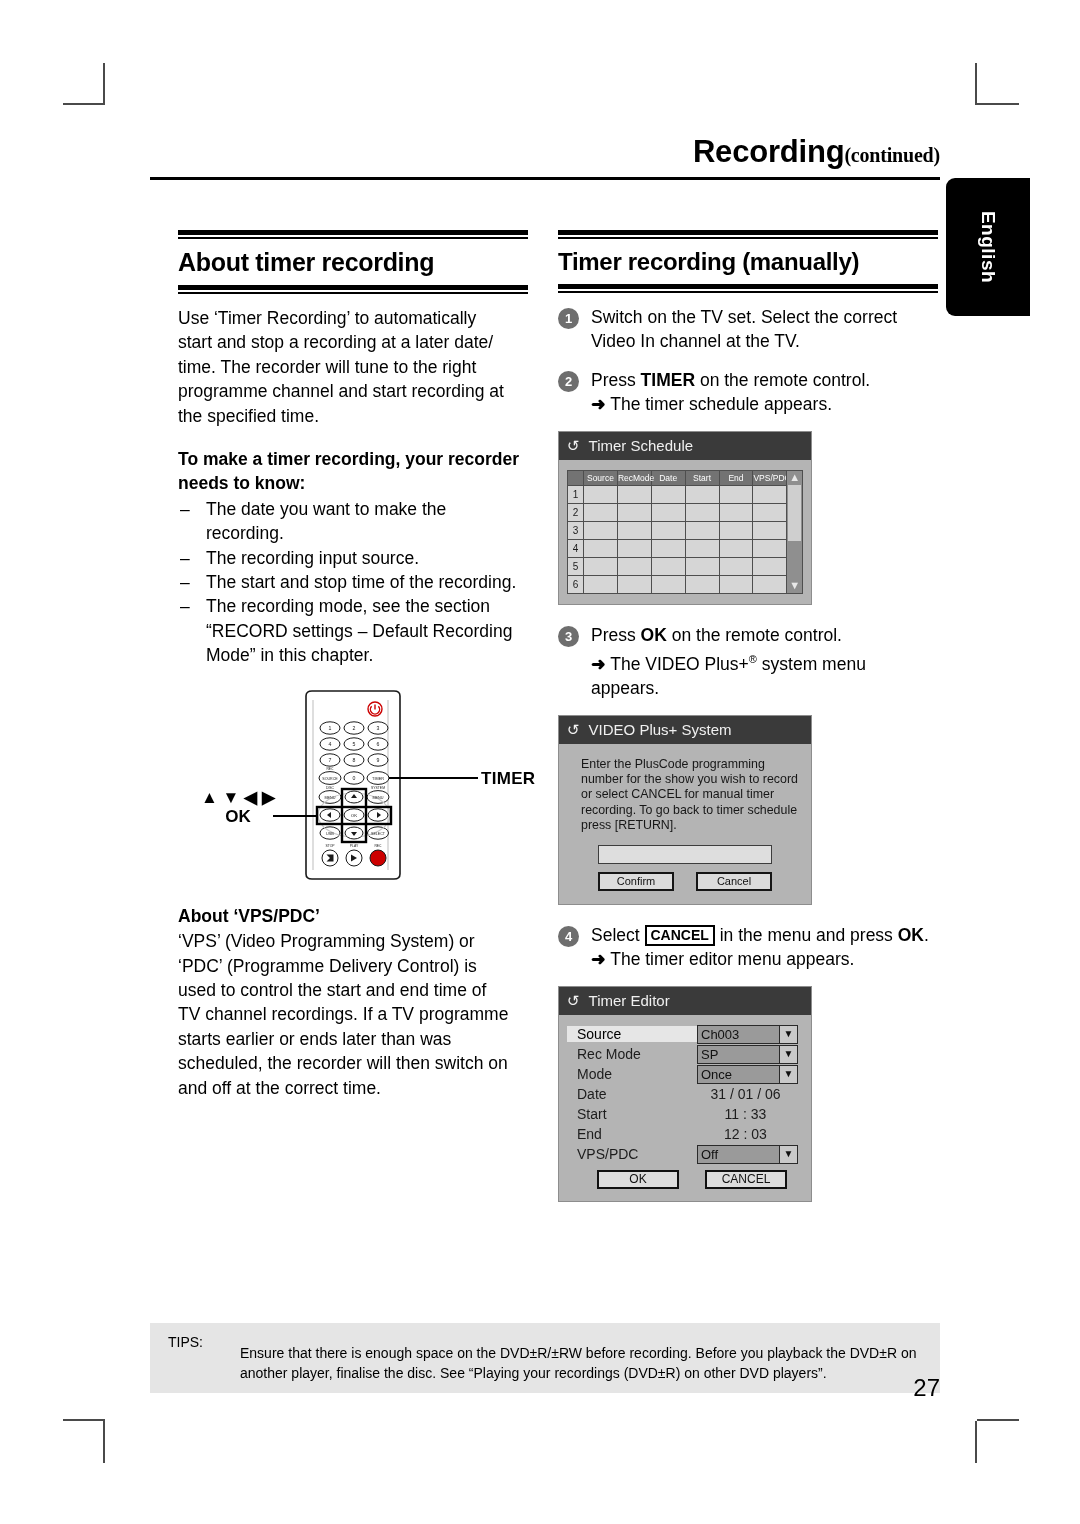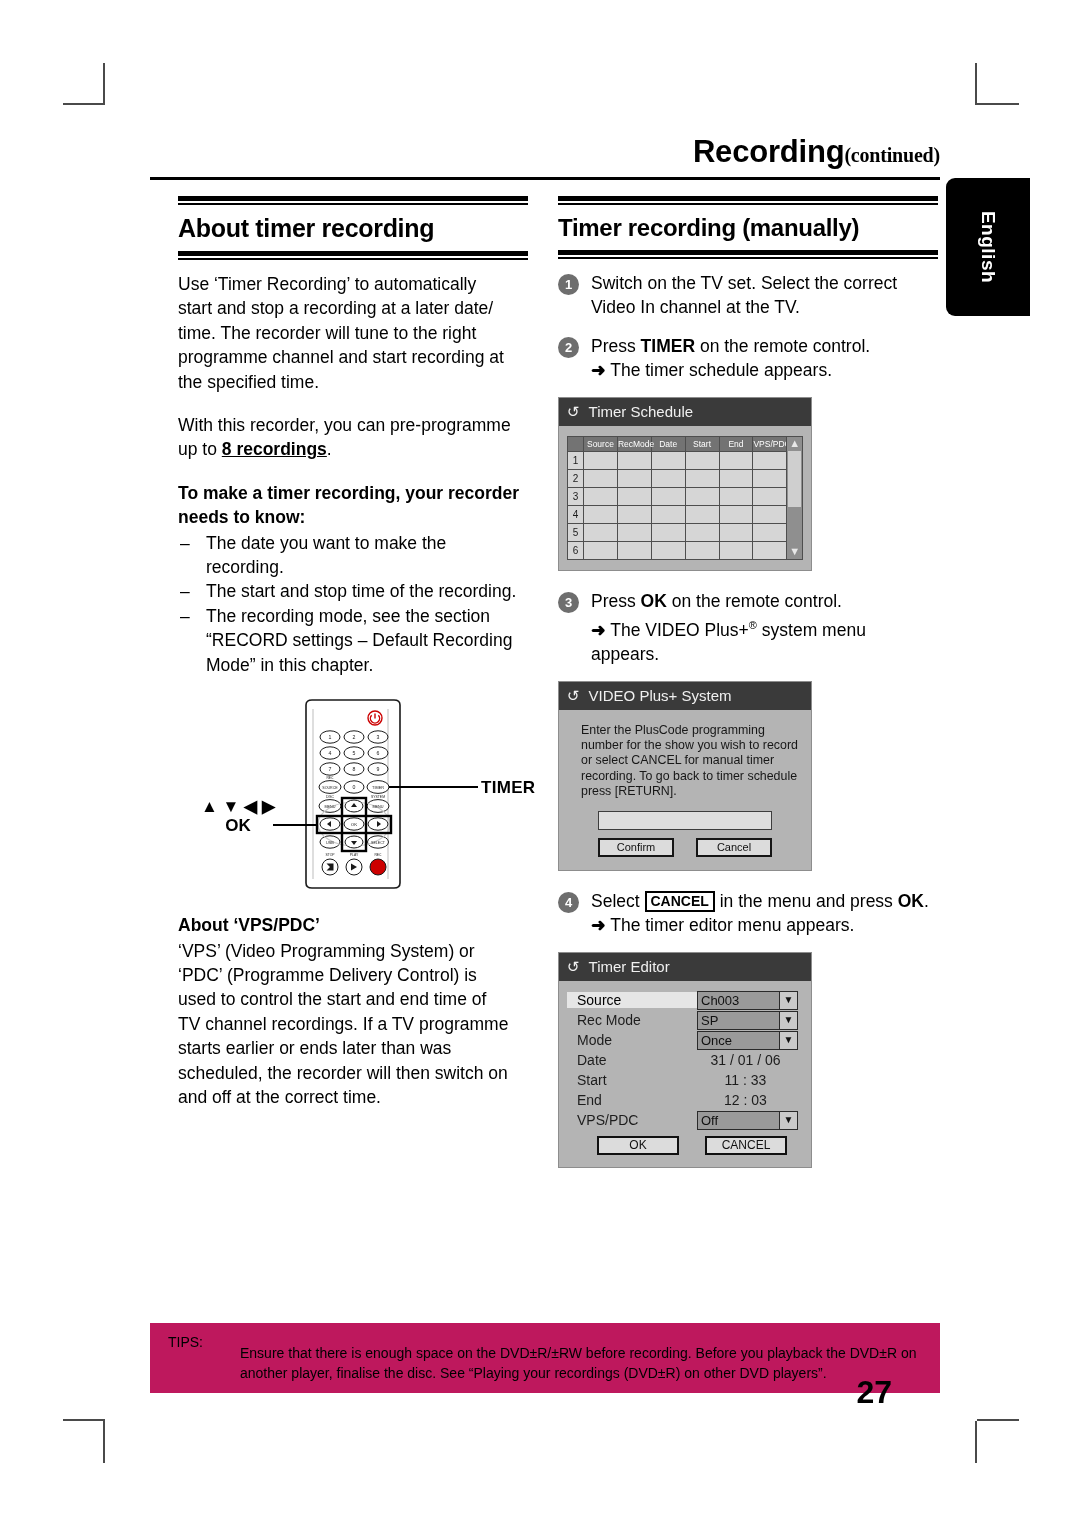--- a/index.html
+++ b/index.html
@@ -81,21 +81,21 @@
 
   
   .col {
     position: absolute;
     top: 196px;
     width: 350px;
   }
   .col-left  { left: 178px; }
   .col-right { left: 558px; width: 380px; }
 
-  .sect-head { margin-bottom: 12px; }
+  .sect-head { margin-bottom: 12px; margin-top: 34px; }
   .rule-thick { height: 5px; background: #000; }
   .rule-thin  { height: 2px; background: #000; margin-top: 2px; }
   .sect-head h2 {
     margin: 9px 0 8px 0;
     font-size: 25px;
     font-weight: bold;
     letter-spacing: -0.3px;
   }
   .col-right .sect-head h2 { font-size: 24px; }
 
@@ -333,44 +333,44 @@
     font-weight: bold;
     text-align: center;
     line-height: 19px;
   }
 
   
   .tips {
     position: absolute;
     left: 150px; top: 1323px;
     width: 790px;
-    background: #be185d;
+    background: #e5e5e5;
     padding: 9px 0 10px 0;
     display: flex;
   }
   .tips-label {
     width: 72px;
     padding-left: 18px;
     font-size: 14px;
     line-height: 20px;
     flex: 0 0 auto;
   }
   .tips-body {
     font-size: 14px;
     line-height: 20px;
     padding-right: 12px;
     margin-top: 11px;
   }
   .page-num {
     position: absolute;
-    left: 812px; top: 1374px;
+    left: 860px; top: 1374px;
     width: 80px;
     text-align: right;
-    font-size: 32px;
-    font-weight: bold;
+    font-size: 24px;
+    font-weight: normal;
   }
 </style>
 </head>
 <body>
 
 <div class="crop crop-tl">
     <i class="h"></i>
     <i class="v"></i>
   </div>
 <div class="crop crop-tr">
@@ -400,26 +400,26 @@
   <div class="sect-head">
     <div class="rule-thick"></div>
     <div class="rule-thin"></div>
     <h2>About timer recording</h2>
     <div class="rule-thick"></div>
     <div class="rule-thin"></div>
   </div>
 
   <p>Use ‘Timer Recording’ to automatically start and stop a recording at a later date/ time. The recorder will tune to the right programme channel and start recording at the specified time.</p>
 
-  <p><span>With this recorder, you can pre-programme up to </span><span class="b u">8 recordings</span><span>.</span></p>
 
   <h3 class="sub">To make a timer recording, your recorder needs to know:</h3>
 
   <ul class="dash">
     <li>The date you want to make the recording.</li>
+    <li>The recording input source.</li>
     <li>The start and stop time of the recording.</li>
     <li>The recording mode, see the section “RECORD settings – Default Recording Mode” in this chapter.</li>
   </ul>
 
   <div class="remote-wrap">
     <svg width="350" height="200" viewBox="0 0 350 200">
 
       <path d="M128 6 q0 -5 6 -5 h82 q6 0 6 5 v178 q0 5 -6 5 h-82 q-6 0 -6 -5 z" fill="#ffffff" stroke="#1a1a1a" stroke-width="1.6"></path>
       <path d="M135 10 v170 M210 10 v170" stroke="#bdbdbd" stroke-width="1" fill="none"></path>
 

